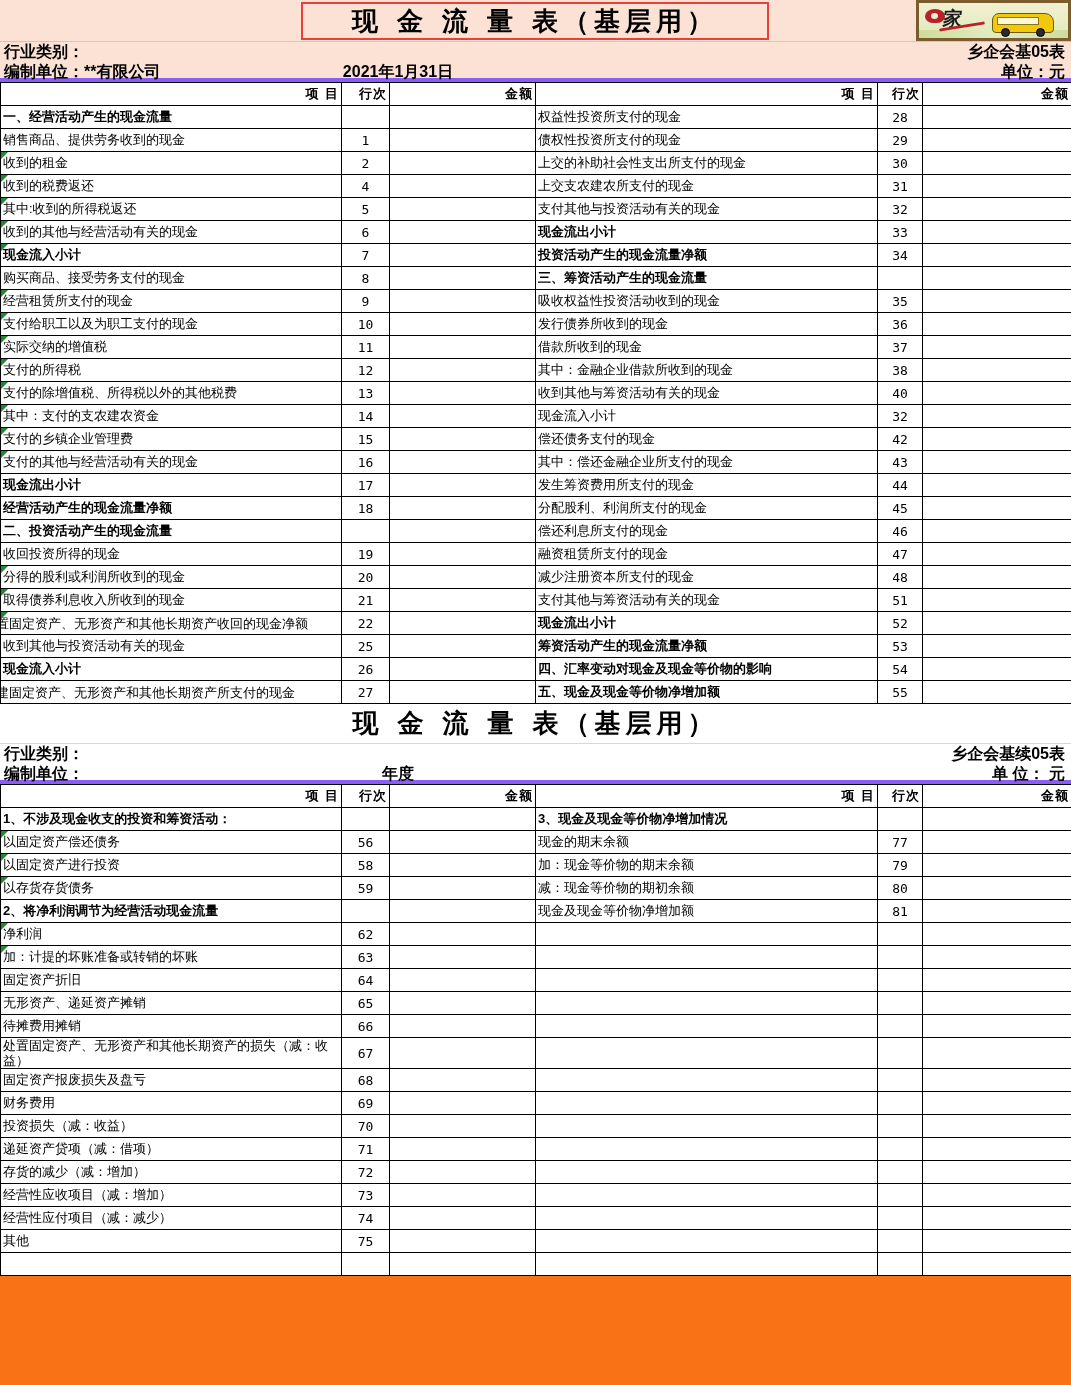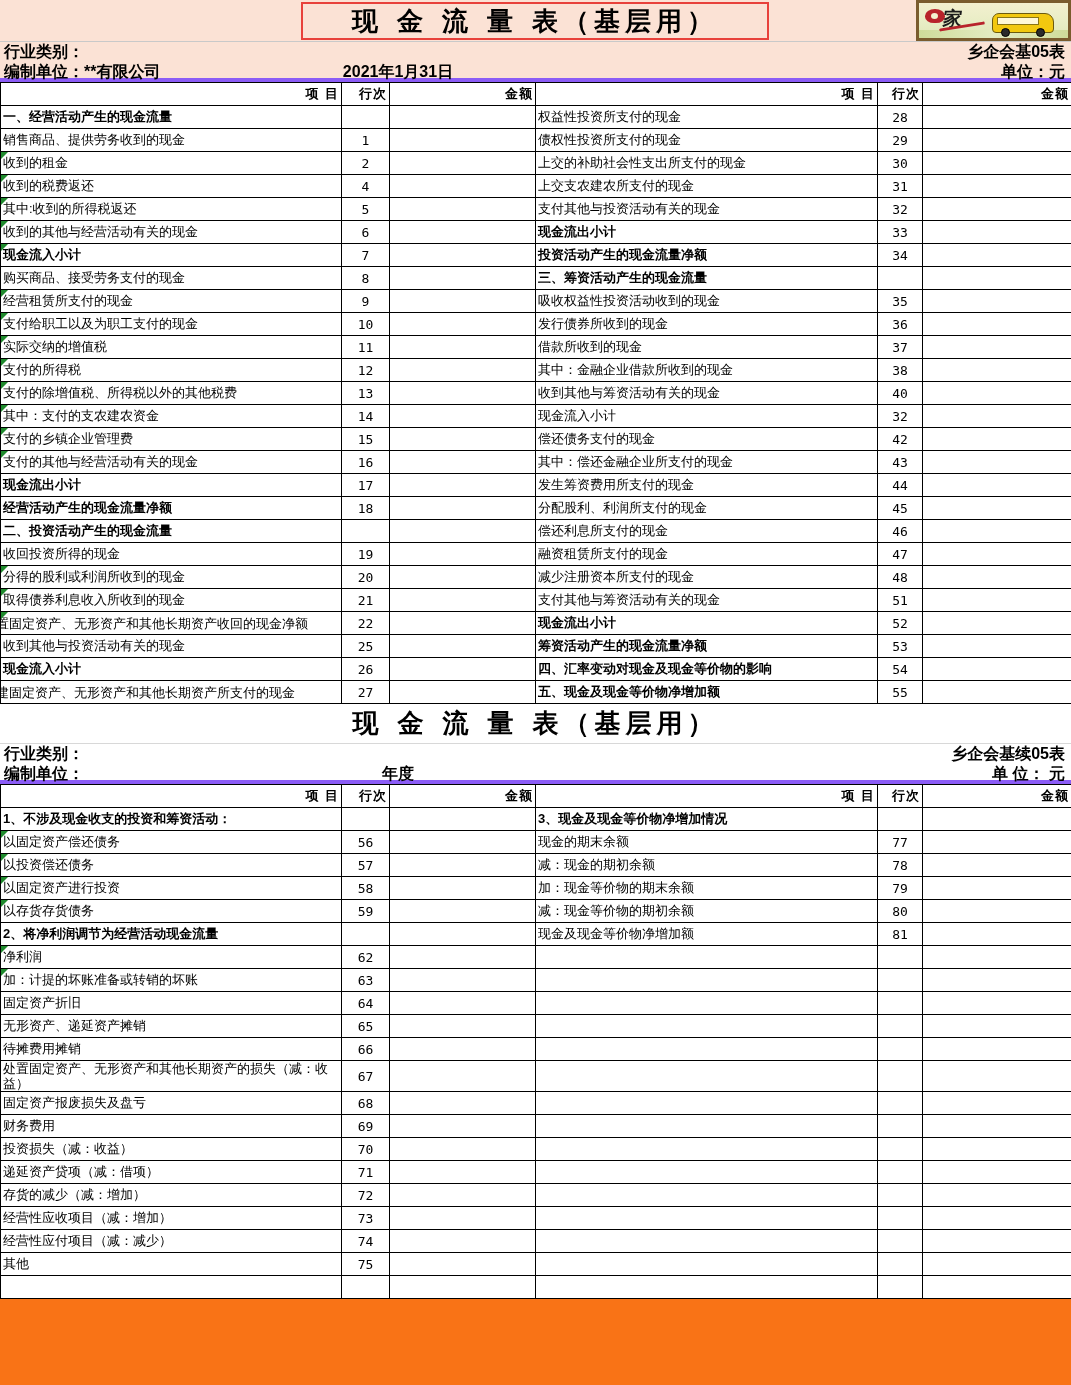--- a/index.html
+++ b/index.html
@@ -481,28 +481,20 @@
         </tr>
         <tr>
           <td class="item lvl1 tri">以固定资产偿还债务</td>
           <td class="no">56</td>
           <td class="amt"></td>
           <td class="item lvl1">现金的期末余额</td>
           <td class="no">77</td>
           <td class="amt"></td>
         </tr>
         <tr>
-          <td class="item lvl1 tri">以投资偿还债务</td>
-          <td class="no">57</td>
-          <td class="amt"></td>
-          <td class="item lvl1">减：现金的期初余额</td>
-          <td class="no">78</td>
-          <td class="amt"></td>
-        </tr>
-        <tr>
           <td class="item lvl1 tri">以固定资产进行投资</td>
           <td class="no">58</td>
           <td class="amt"></td>
           <td class="item lvl1">加：现金等价物的期末余额</td>
           <td class="no">79</td>
           <td class="amt"></td>
         </tr>
         <tr>
           <td class="item lvl1 tri">以存货存货债务</td>
           <td class="no">59</td>

